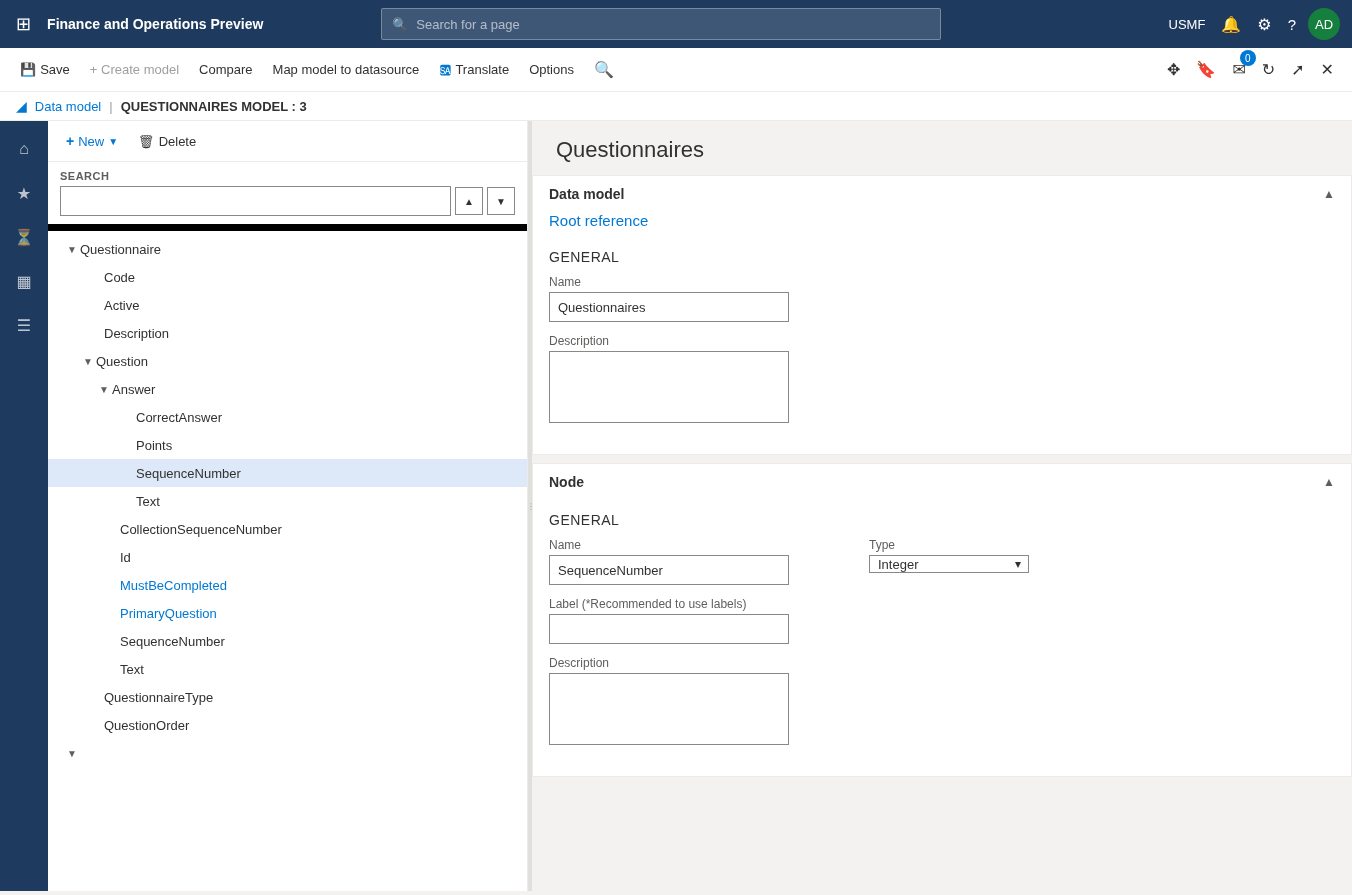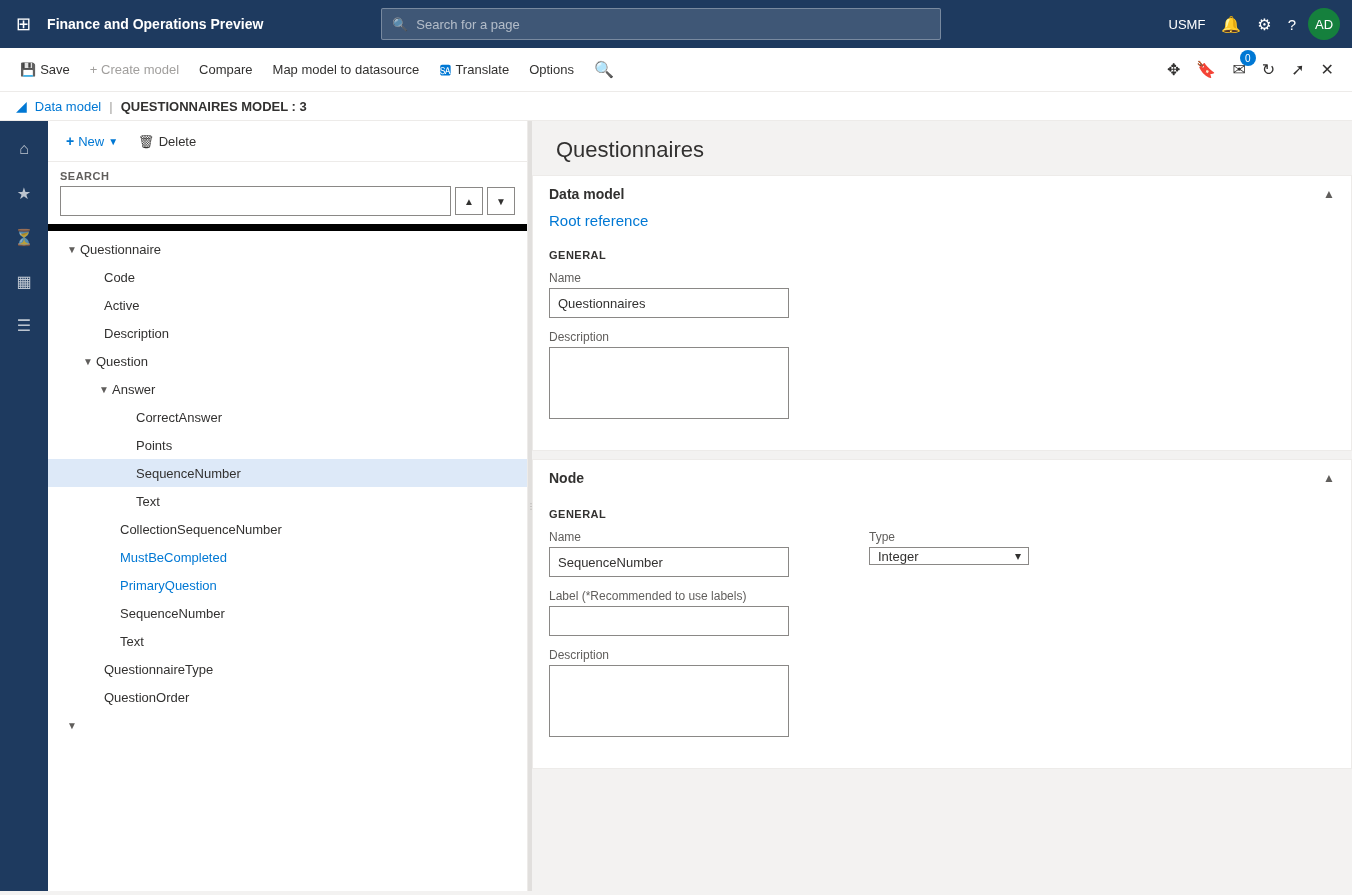--- a/index.html
+++ b/index.html
@@ -209,21 +209,21 @@
     }
     .section-header-title {
       font-size: 14px; font-weight: 600; color: #323130;
     }
     .section-header-icon { color: #605e5c; font-size: 12px; }
     .section-body { padding: 12px 16px 16px; }
 
     .root-ref-link { color: #0078d4; cursor: pointer; font-size: 15px; padding: 0 16px 8px; display: block; }
 
     .general-label {
-      font-size: 11px; font-weight: 700; text-transform: uppercase;
+      font-size: 14px; font-weight: 400; text-transform: uppercase;
       letter-spacing: 0.5px; color: #323130; margin-bottom: 10px;
     }
     .form-group { margin-bottom: 12px; }
     .form-label { font-size: 12px; color: #605e5c; margin-bottom: 3px; }
     .form-input {
       width: 240px; height: 30px; border: 1px solid #8a8886;
       padding: 0 8px; font-size: 13px; color: #323130; outline: none;
     }
     .form-textarea {
       width: 240px; height: 72px; border: 1px solid #8a8886;
@@ -404,20 +404,24 @@
         <span class="toggle"></span>
         <span class="item-text">SequenceNumber</span>
       </div>
       <div class="tree-item" style="padding-left:72px">
         <span class="toggle"></span>
         <span class="item-text">Text</span>
       </div>
       <div class="tree-item" style="padding-left:56px">
         <span class="toggle"></span>
         <span class="item-text">CollectionSequenceNumber</span>
+      </div>
+      <div class="tree-item" style="padding-left:56px">
+        <span class="toggle"></span>
+        <span class="item-text">Id</span>
       </div>
       <div class="tree-item link-style" style="padding-left:56px">
         <span class="toggle"></span>
         <span class="item-text">MustBeCompleted</span>
       </div>
       <div class="tree-item link-style" style="padding-left:56px">
         <span class="toggle"></span>
         <span class="item-text">PrimaryQuestion</span>
       </div>
       <div class="tree-item" style="padding-left:56px">

